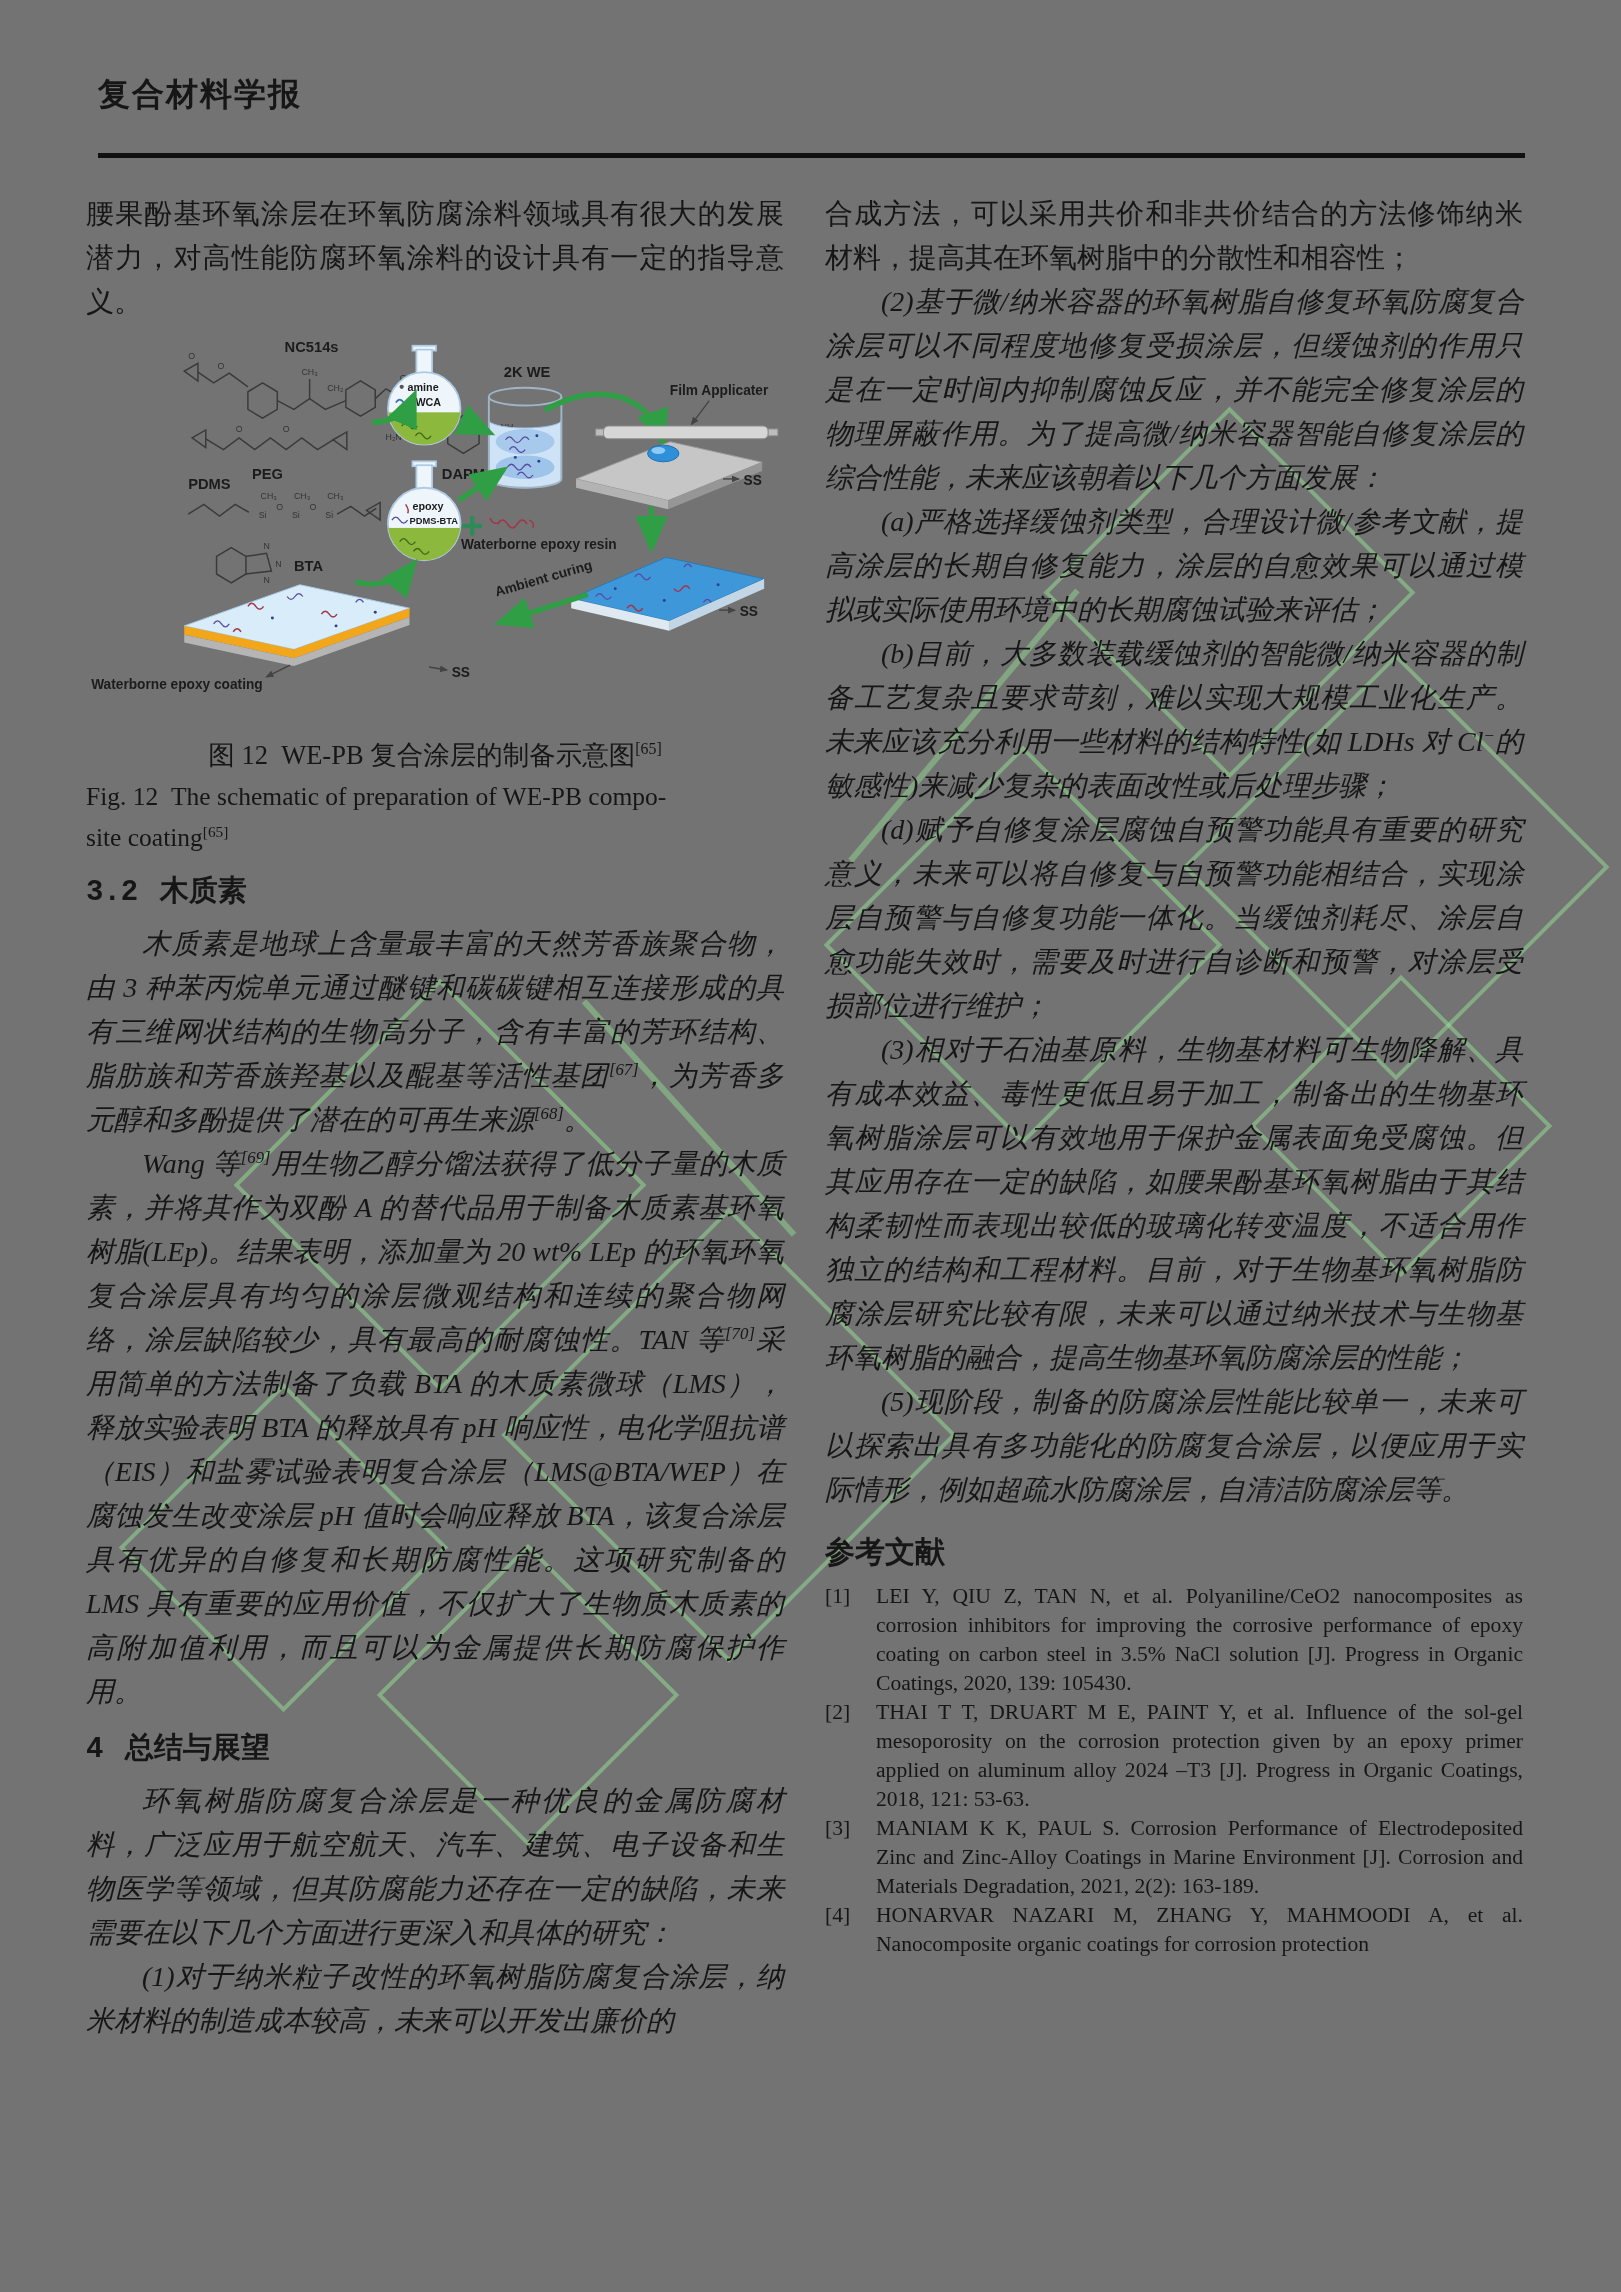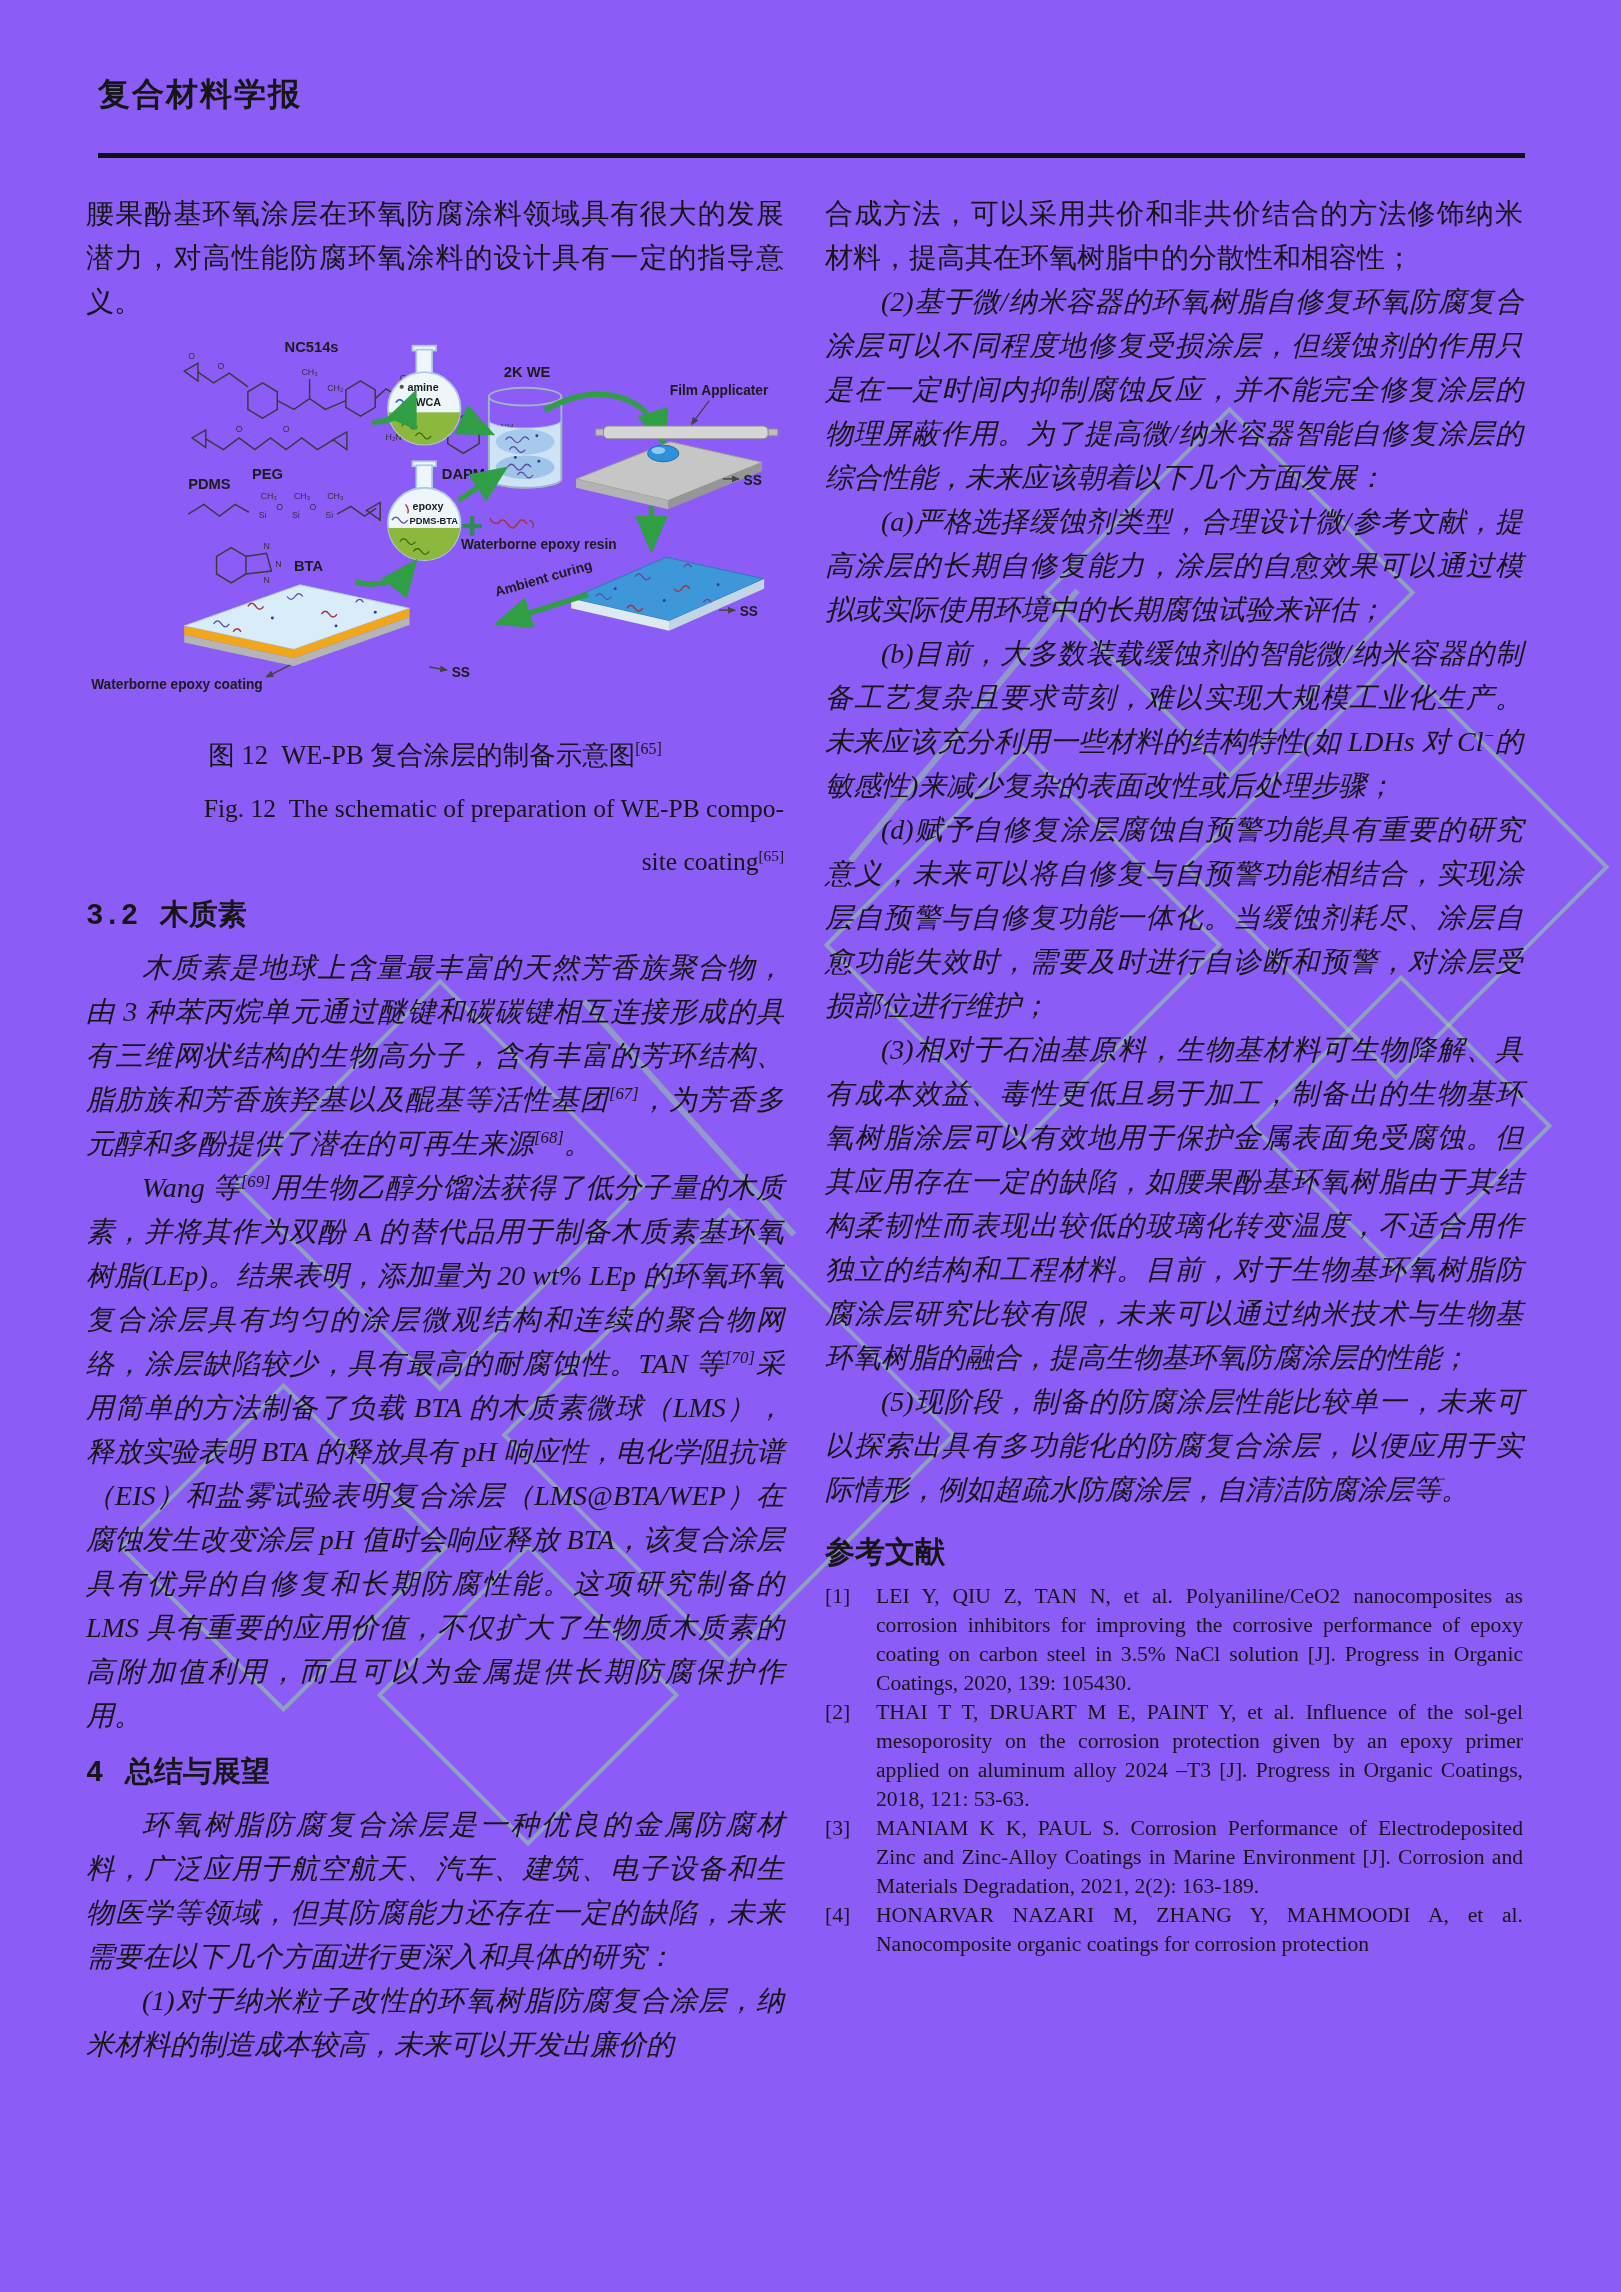--- a/index.html
+++ b/index.html
@@ -1,17 +1,17 @@
 <!DOCTYPE html>
 <html><head>
 <meta charset="utf-8">
 <style>
   html,body { margin:0; padding:0; background:#e8e8e8; }
   .page {
-    position:relative; width:1621px; height:2293px; background:#8b5cf6;
+    position:relative; width:1621px; height:2293px; background:#737373;
     overflow:hidden; font-family:"Liberation Serif","DejaVu Serif",serif; color:#161616;
   }
   
   .journal-header {
     position:absolute; left:98px; top:73px; font-size:32px; font-weight:bold;
     font-family:"Liberation Sans","DejaVu Sans",sans-serif; letter-spacing:2px; z-index:2;
   }
   .header-rule { position:absolute; left:98px; width:1427px; top:153px; height:4.9px; background:#111; z-index:2; }
   
   .col { position:absolute; top:192px; width:698px; font-size:28px; line-height:44px;
@@ -22,21 +22,21 @@
   p.indent { text-indent:2em;font-style:italic; }
   sup { font-size:0.6em; vertical-align:super; line-height:0; }
   
   .sec-h { display:flex; font-weight:bold; font-size:29px; line-height:39px;
            font-family:Liberation Mono, monospace; margin:15.7px 0 9.8px 0; }
   .sec-h .sec-num { margin-right:21.6px; }
   
   .figure-block { margin:7.8px 0 3.9px 0; }
   .fig-svg { display:block; }
   .fig-cap-zh { text-align:center; font-size:26.5px; line-height:41px; margin-top:19px; }
-  .fig-cap-en { text-align:right; font-size:25.5px; line-height:41px;margin-top:12px; }
+  .fig-cap-en { text-align:left; font-size:25.5px; line-height:41px; }
   
   .refs-heading { font-weight:bold; font-size:30px; line-height:39px;
                   font-family:"Liberation Sans","DejaVu Sans",sans-serif; margin:19.6px 0 11.8px 0; }
   .ref { position:relative; padding-left:51px; font-size:21.6px; line-height:29px;
          text-align:justify; margin:0; }
   .ref .ref-num { position:absolute; left:0; top:0; }
   
   .flab { font-family:"Liberation Sans","DejaVu Sans",sans-serif; font-weight:bold; font-size:15px; fill:#1c1c1c; }
   .fmed { font-family:"Liberation Sans","DejaVu Sans",sans-serif; font-weight:bold; font-size:14px; fill:#1c1c1c; }
   .fsm  { font-family:"Liberation Sans","DejaVu Sans",sans-serif; font-weight:bold; font-size:11px; fill:#1c1c1c; }

